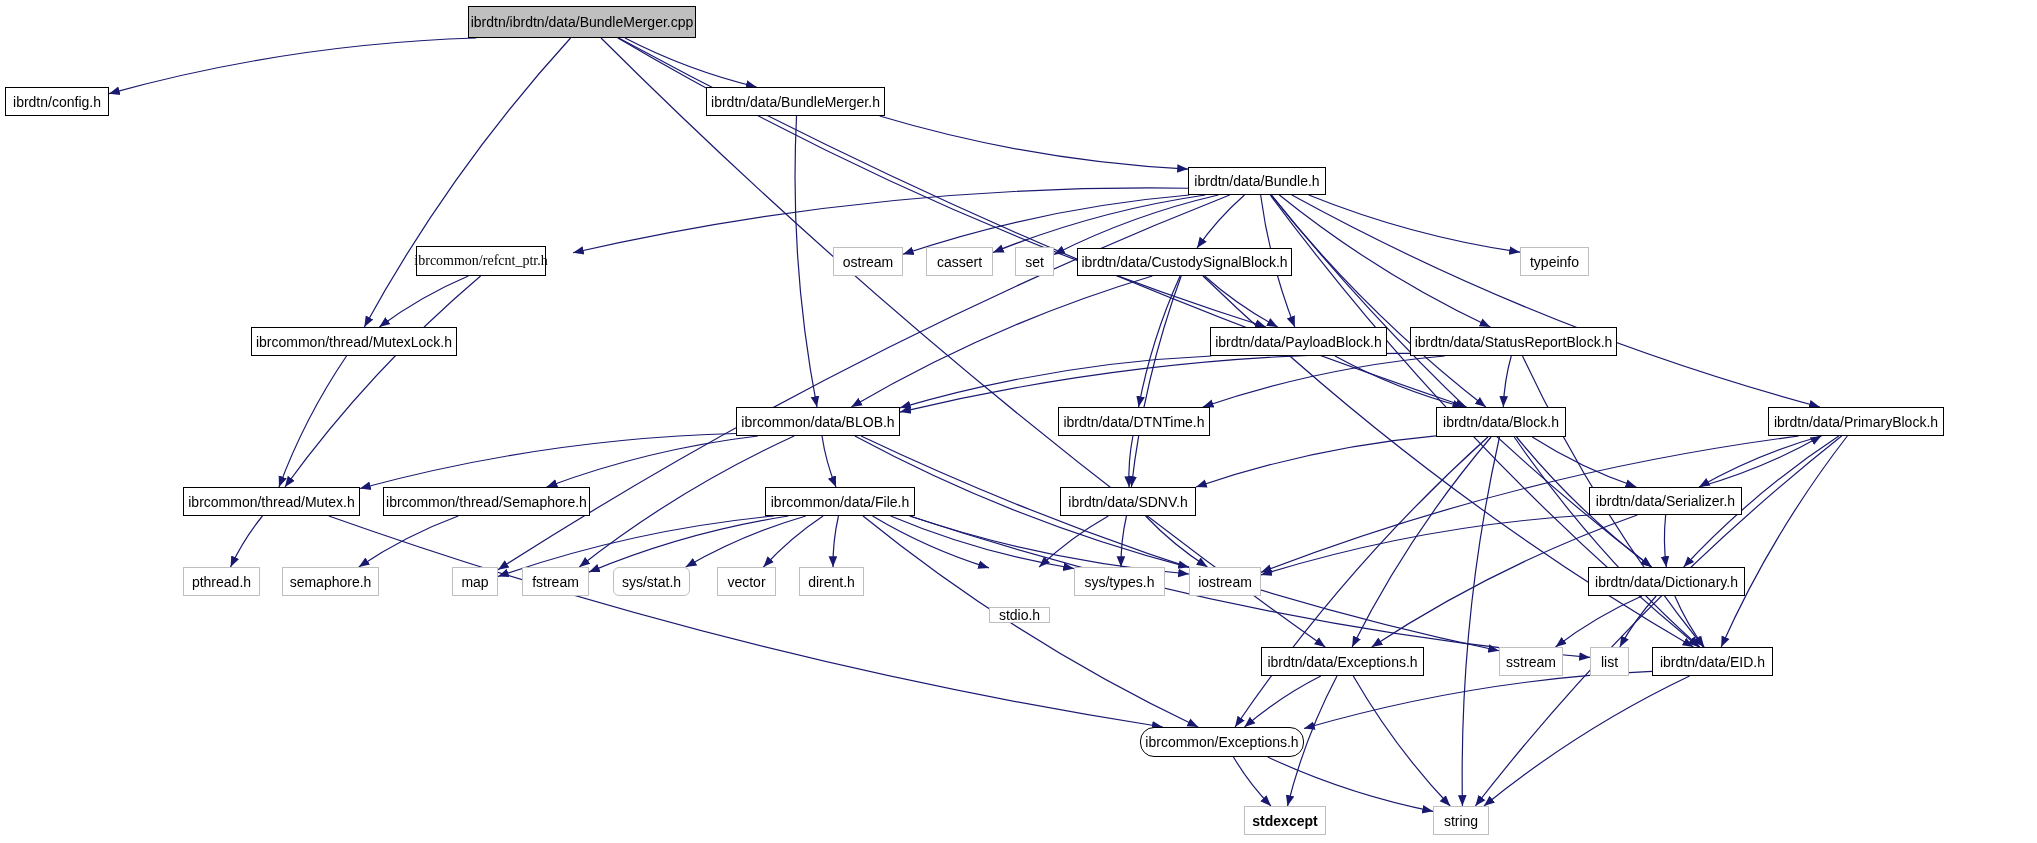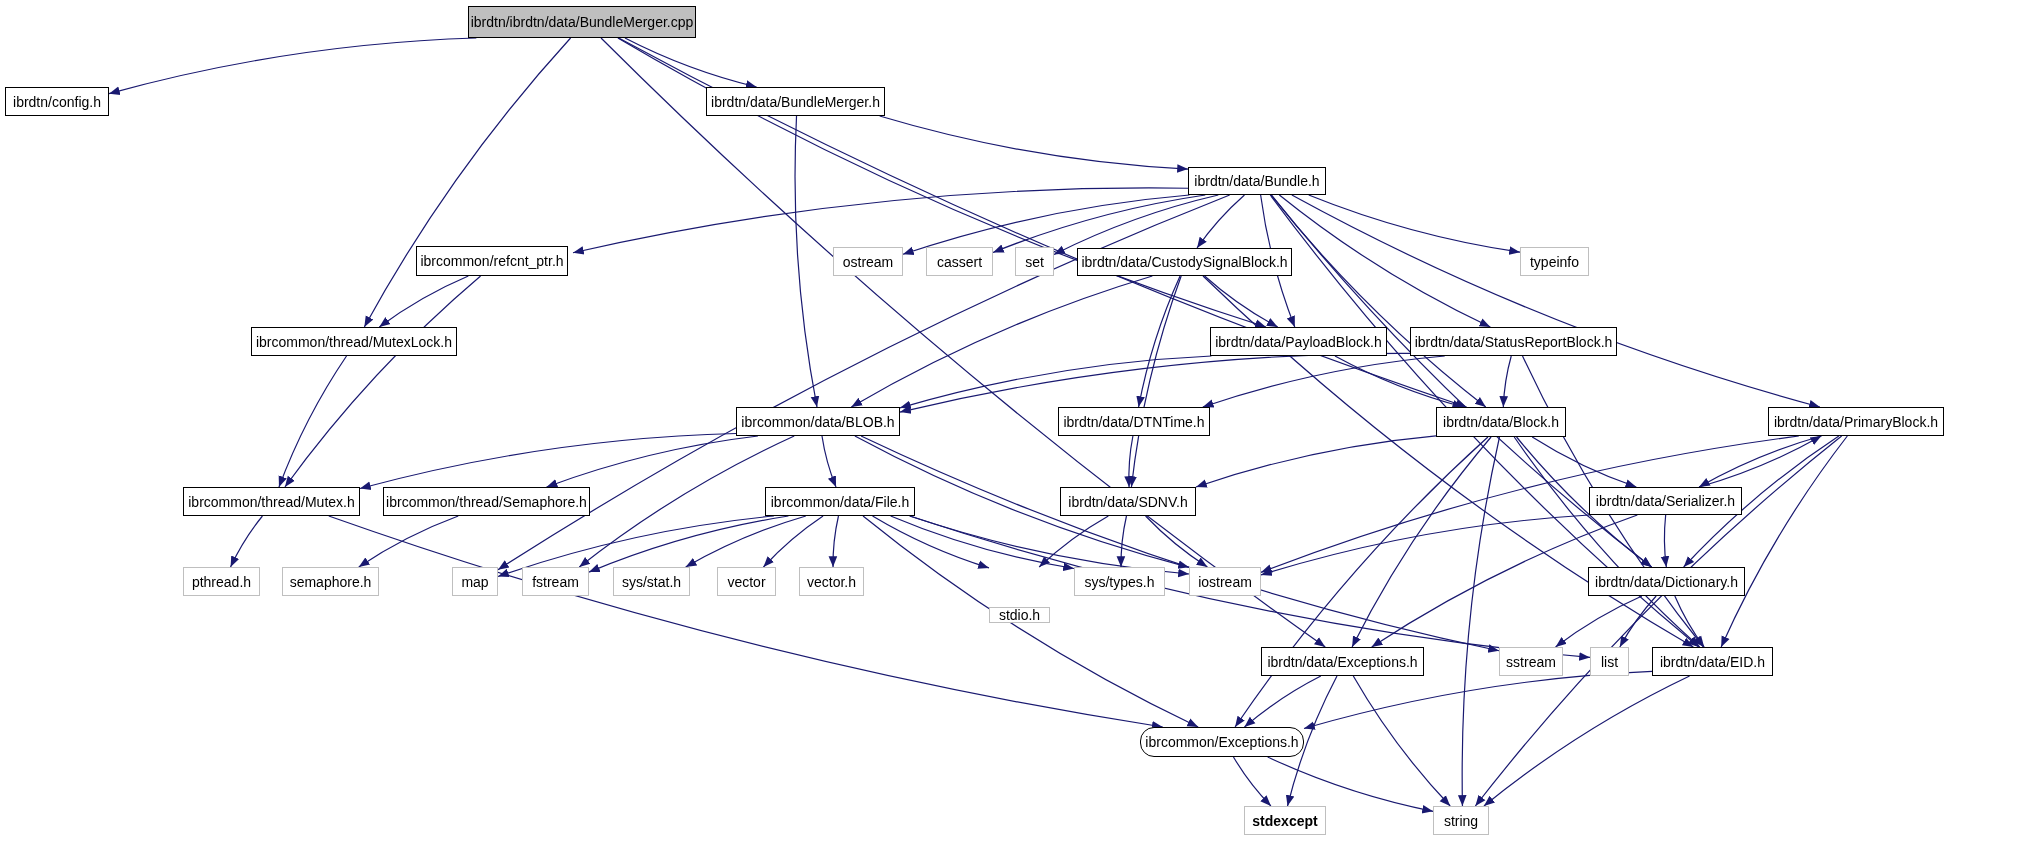--- a/index.html
+++ b/index.html
@@ -108,21 +108,21 @@
       <path d="M1652,671.4291539245668 Q1474.5732110091744,679.1057288481142 1304,728.5423037716615" fill="none" stroke="#191970" stroke-width="1.2" marker-end="url(#arrow)"></path>
       <path d="M1689.564465408805,676 Q1578.95,728.6622641509434 1483.935534591195,806" fill="none" stroke="#191970" stroke-width="1.2" marker-end="url(#arrow)"></path>
       <path d="M1233.4649681528663,757 Q1249.251082802548,783.7471337579618 1270.9171974522294,806" fill="none" stroke="#191970" stroke-width="1.2" marker-end="url(#arrow)"></path>
       <path d="M1267.6687898089172,757 Q1347.0761940676384,794.0715462516323 1433,811.3033472803347" fill="none" stroke="#191970" stroke-width="1.2" marker-end="url(#arrow)"></path>
     </svg>
 
   <div class="node root" id="n-root" style="left: 468px; top: 6px; width: 228px; height: 32px;">ibrdtn/ibrdtn/data/BundleMerger.cpp</div>
   <div class="node local" id="n-config" style="left: 5px; top: 87px; width: 104px; height: 29px;">ibrdtn/config.h</div>
   <div class="node local" id="n-bmh" style="left: 706px; top: 87px; width: 179px; height: 29px;">ibrdtn/data/BundleMerger.h</div>
   <div class="node local" id="n-bundle" style="left: 1188px; top: 167px; width: 138px; height: 28px;">ibrdtn/data/Bundle.h</div>
-  <div class="node local" id="n-refcnt" style="left: 416px; top: 246px; width: 152px; height: 30px;">ibrcommon/refcnt_ptr.h</div>
+  <div class="node local" id="n-refcnt" style="left: 416px; top: 246px; width: 130px; height: 30px; font-family: Liberation Serif, serif;">ibrcommon/refcnt_ptr.h</div>
   <div class="node system" id="n-ostream" style="left: 833px; top: 247px; width: 70px; height: 29px;">ostream</div>
   <div class="node system" id="n-cassert" style="left: 926px; top: 247px; width: 67px; height: 29px;">cassert</div>
   <div class="node system" id="n-set" style="left: 1015px; top: 247px; width: 39px; height: 29px;">set</div>
   <div class="node local" id="n-custody" style="left: 1077px; top: 248px; width: 215px; height: 28px;">ibrdtn/data/CustodySignalBlock.h</div>
   <div class="node system" id="n-typeinfo" style="left: 1520px; top: 247px; width: 69px; height: 29px;">typeinfo</div>
   <div class="node local" id="n-mutexlock" style="left: 251px; top: 327px; width: 206px; height: 29px;">ibrcommon/thread/MutexLock.h</div>
   <div class="node local" id="n-payload" style="left: 1210px; top: 327px; width: 177px; height: 29px;">ibrdtn/data/PayloadBlock.h</div>
   <div class="node local" id="n-status" style="left: 1410px; top: 327px; width: 207px; height: 29px;">ibrdtn/data/StatusReportBlock.h</div>
   <div class="node local" id="n-blob" style="left: 736px; top: 407px; width: 164px; height: 29px;">ibrcommon/data/BLOB.h</div>
   <div class="node local" id="n-dtntime" style="left: 1058px; top: 407px; width: 152px; height: 29px;">ibrdtn/data/DTNTime.h</div>
@@ -130,23 +130,23 @@
   <div class="node local" id="n-primary" style="left: 1768px; top: 407px; width: 176px; height: 29px;">ibrdtn/data/PrimaryBlock.h</div>
   <div class="node local" id="n-mutex" style="left: 183px; top: 487px; width: 177px; height: 29px;">ibrcommon/thread/Mutex.h</div>
   <div class="node local" id="n-semaphore" style="left: 383px; top: 487px; width: 207px; height: 29px;">ibrcommon/thread/Semaphore.h</div>
   <div class="node local" id="n-file" style="left: 765px; top: 487px; width: 150px; height: 29px;">ibrcommon/data/File.h</div>
   <div class="node local" id="n-sdnv" style="left: 1060px; top: 487px; width: 136px; height: 29px; text-align: center;">ibrdtn/data/SDNV.h</div>
   <div class="node local" id="n-serializer" style="left: 1589px; top: 487px; width: 153px; height: 28px;">ibrdtn/data/Serializer.h</div>
   <div class="node system" id="n-pthread" style="left: 183px; top: 567px; width: 77px; height: 29px;">pthread.h</div>
   <div class="node system" id="n-semaphore_h" style="left: 282px; top: 567px; width: 97px; height: 29px;">semaphore.h</div>
   <div class="node system" id="n-map" style="left: 452px; top: 567px; width: 46px; height: 29px;">map</div>
   <div class="node system" id="n-fstream" style="left: 522px; top: 567px; width: 67px; height: 29px;">fstream</div>
-  <div class="node system" id="n-sysstat" style="left: 613px; top: 567px; width: 77px; height: 29px;">sys/stat.h</div>
+  <div class="node system" id="n-sysstat" style="left: 613px; top: 567px; width: 77px; height: 29px; border-radius: 6px;">sys/stat.h</div>
   <div class="node system" id="n-vector" style="left: 717px; top: 567px; width: 59px; height: 29px;">vector</div>
-  <div class="node system" id="n-dirent" style="left: 799px; top: 567px; width: 65px; height: 29px;">vector.h</div>
+  <div class="node system" id="n-dirent" style="left: 799px; top: 567px; width: 65px; height: 29px;">dirent.h</div>
   <div class="node system" id="n-stdio" style="left: 989px; top: 567px; width: 61px; height: 16px; margin-top: 40px;">stdio.h</div>
   <div class="node system" id="n-systypes" style="left: 1074px; top: 567px; width: 91px; height: 29px;">sys/types.h</div>
   <div class="node system" id="n-iostream" style="left: 1189px; top: 567px; width: 72px; height: 29px;">iostream</div>
   <div class="node local" id="n-dictionary" style="left: 1588px; top: 567px; width: 157px; height: 29px;">ibrdtn/data/Dictionary.h</div>
   <div class="node local" id="n-exc_dtn" style="left: 1261px; top: 647px; width: 163px; height: 29px;">ibrdtn/data/Exceptions.h</div>
   <div class="node system" id="n-sstream" style="left: 1499px; top: 647px; width: 64px; height: 29px;">sstream</div>
   <div class="node system" id="n-list" style="left: 1590px; top: 647px; width: 39px; height: 29px;">list</div>
   <div class="node local" id="n-eid" style="left: 1652px; top: 647px; width: 121px; height: 29px;">ibrdtn/data/EID.h</div>
   <div class="node local" id="n-exc_common" style="left: 1140px; top: 727px; width: 164px; height: 30px; border-radius: 14px;">ibrcommon/Exceptions.h</div>
   <div class="node system" id="n-stdexcept" style="left: 1244px; top: 806px; width: 82px; height: 29px; font-weight: bold;">stdexcept</div>

